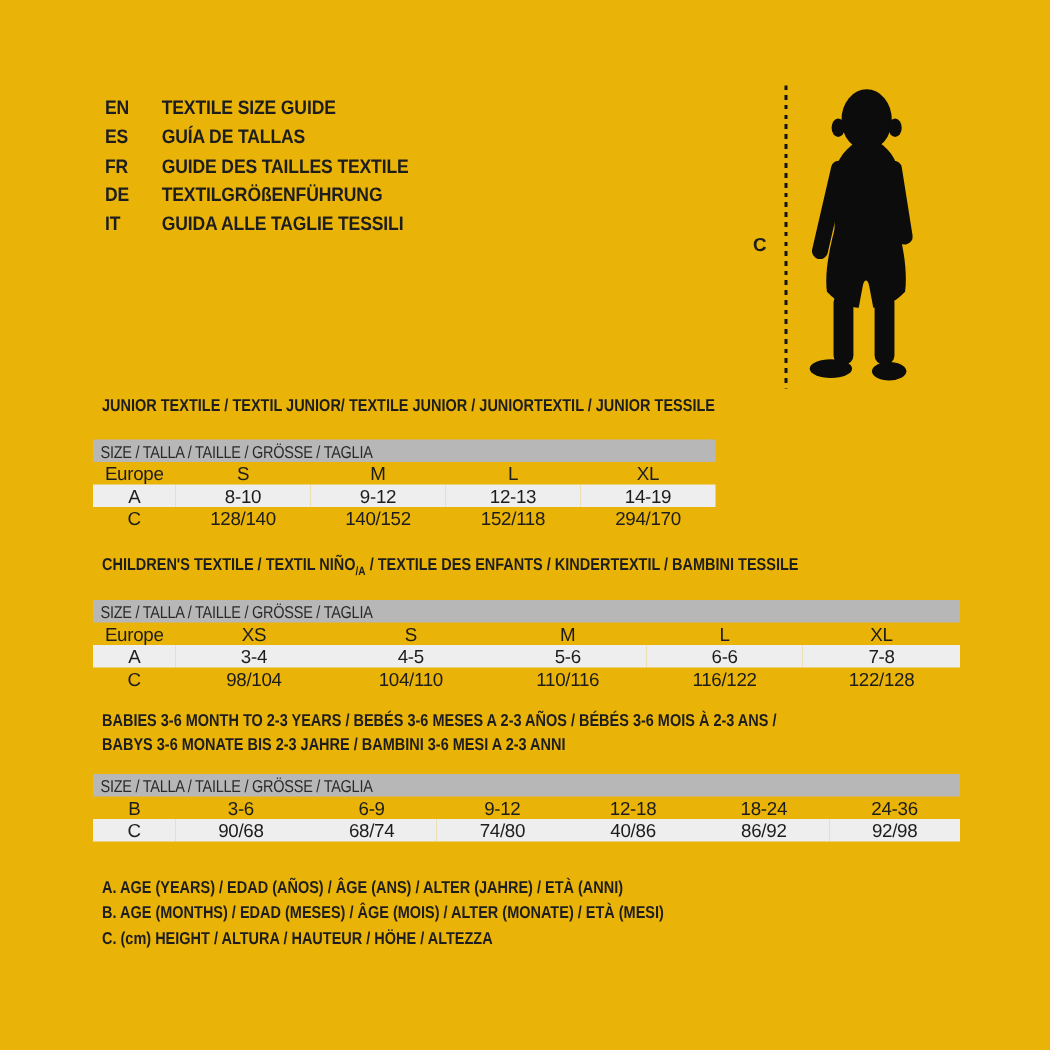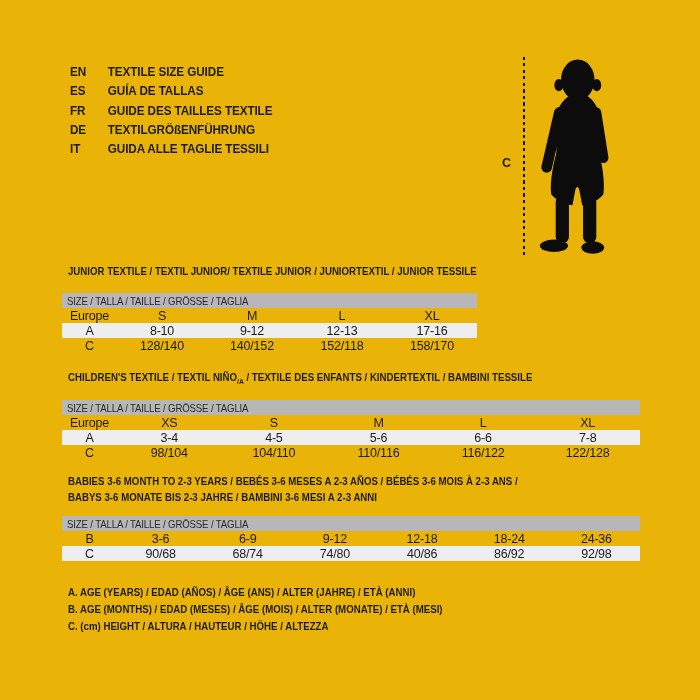--- a/index.html
+++ b/index.html
@@ -112,28 +112,28 @@
       <td>S</td>
       <td>M</td>
       <td>L</td>
       <td>XL</td>
     </tr>
     <tr class="stripe">
       <td class="lab">A</td>
       <td>8-10</td>
       <td>9-12</td>
       <td>12-13</td>
-      <td>17-16</td>
+      <td>14-19</td>
     </tr>
     <tr>
       <td class="lab">C</td>
       <td>128/140</td>
       <td>140/152</td>
       <td>152/118</td>
-      <td>158/170</td>
+      <td>294/170</td>
     </tr>
   </tbody>
     </table>
 
   <div class="sec-h" id="h-children">
     <span>CHILDREN'S TEXTILE / TEXTIL NIÑO</span><sub class="sz">/A</sub><span> / TEXTILE DES ENFANTS / KINDERTEXTIL / BAMBINI TESSILE</span>
   </div>
   <table class="size" id="t-children">
     <colgroup>
         <col class="lab">

